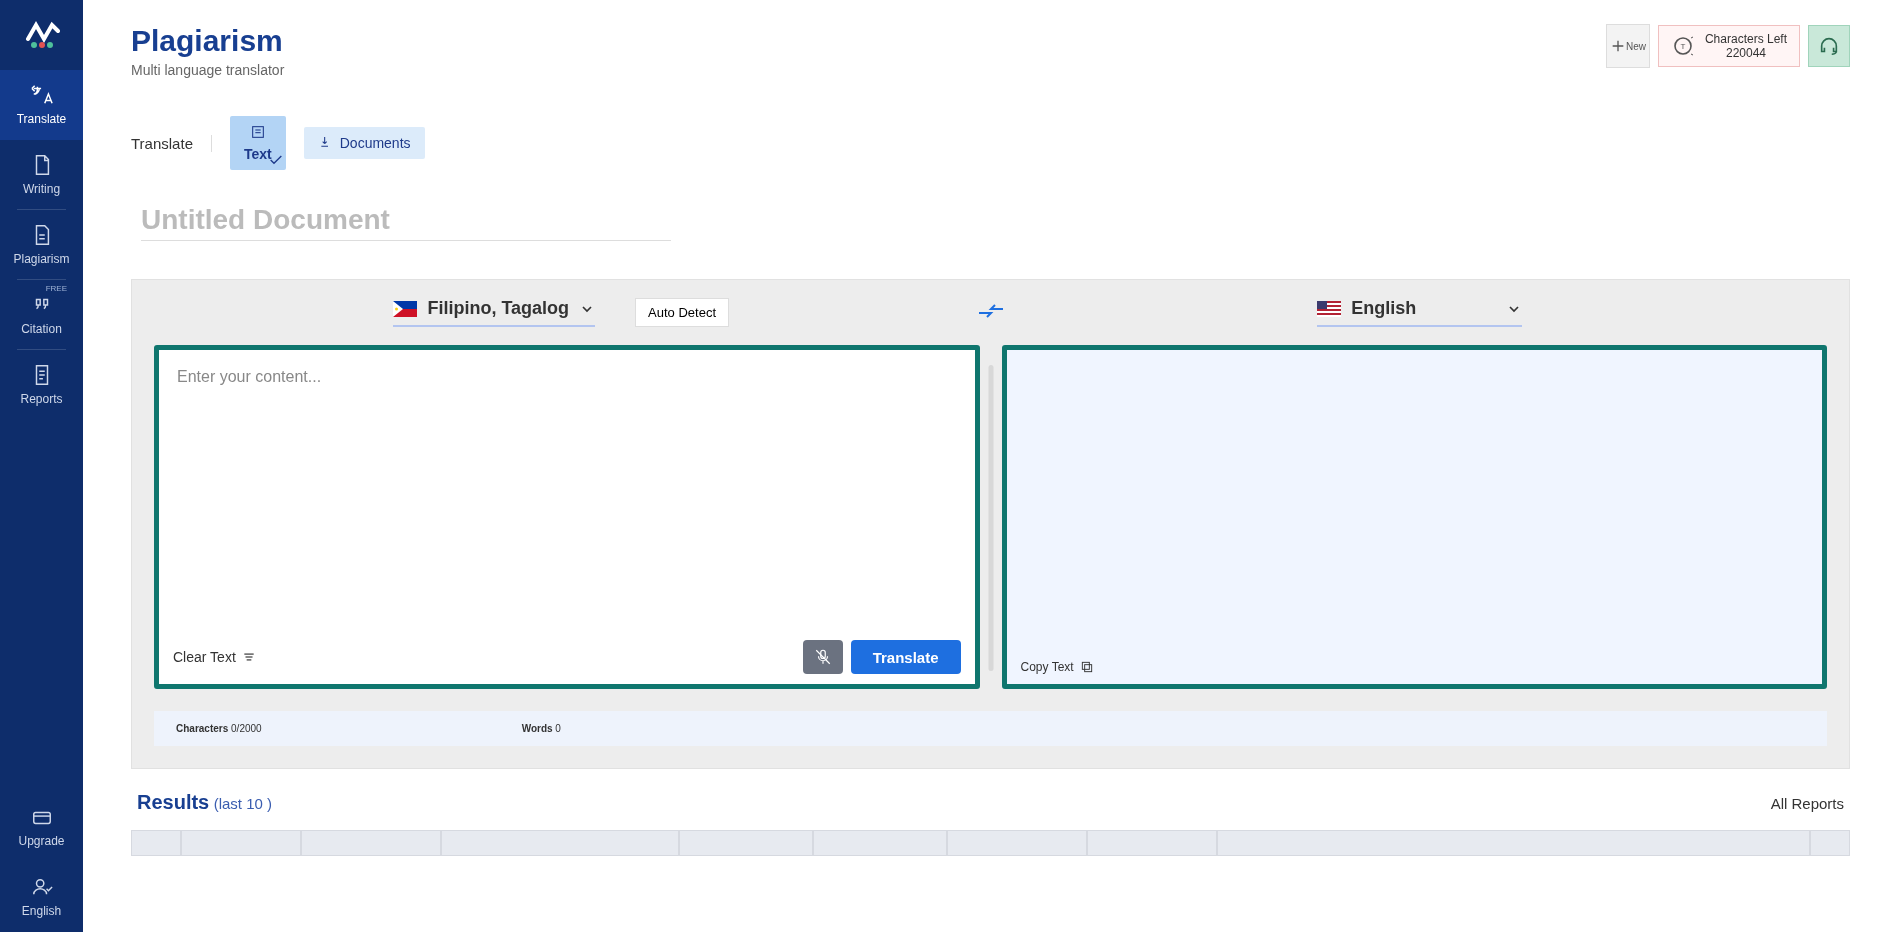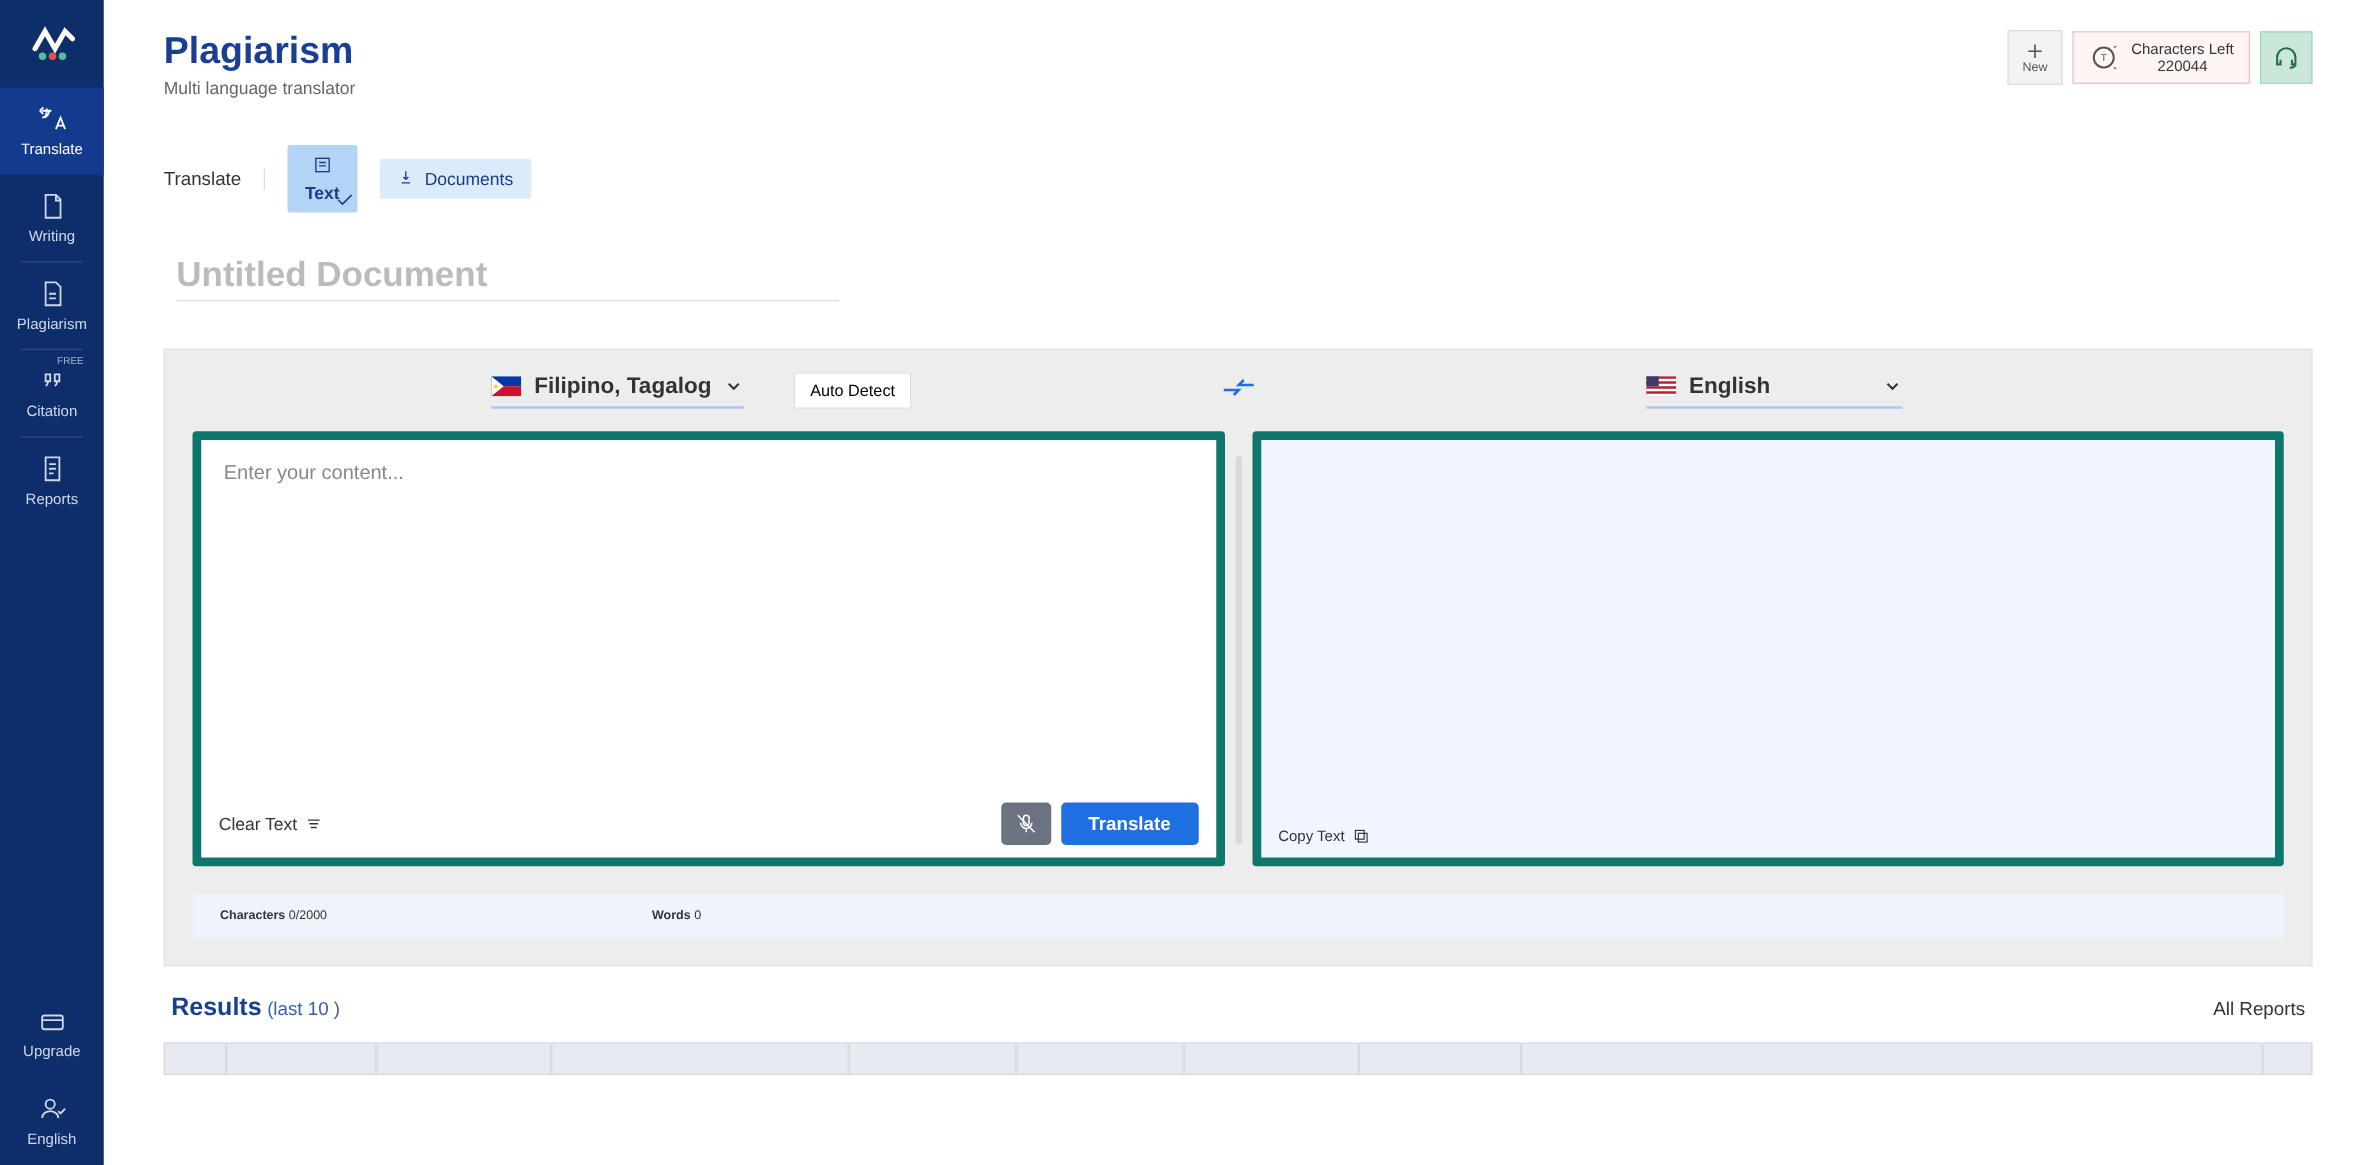--- a/index.html
+++ b/index.html
@@ -16,21 +16,21 @@
 .nav-item .separator { width: 60%; height: 1px; background: rgba(255,255,255,0.15); position: absolute; bottom: 0; }
 .nav-spacer { flex: 1; }
 .nav-item svg { width: 22px; height: 22px; fill: currentColor; }
 
 
 .main { flex: 1; padding: 0 48px 0 48px; overflow-y: auto; }
 .header-row { display: flex; justify-content: space-between; align-items: flex-start; margin-top: 24px; }
 .page-title { font-size: 30px; font-weight: 700; color: #183f91; }
 .page-subtitle { font-size: 14px; color: #666; margin-top: 4px; text-align: center; }
 .header-right { display: flex; gap: 8px; align-items: center; }
-.new-btn { width: 44px; height: 44px; border: 1px solid #ddd; background: #f3f3f3; display: flex; flex-direction: column; align-items: center; justify-content: center; font-size: 10px; color: #555; cursor: pointer; }
+.new-btn { width: 44px; height: 44px; border: 1px solid #ddd; background: #f3f3f3; display: flex; align-items: center; justify-content: center; font-size: 10px; color: #555; cursor: pointer; }
 .chars-left { border: 1px solid #f0c0c0; background: #fff5f5; padding: 6px 12px; display: flex; align-items: center; gap: 10px; font-size: 12px; color: #333; }
 .support-btn { width: 42px; height: 42px; background: #c9e8d9; border: 1px solid #a0d4bb; display: flex; align-items: center; justify-content: center; cursor: pointer; }
 
 
 .tabs-row { display: flex; align-items: center; gap: 18px; margin-top: 38px; }
 .tab-label { font-size: 15px; color: #333; padding-right: 18px; border-right: 1px solid #ddd; }
 .tab-chip { padding: 8px 14px; background: #dcebfa; color: #1e3a8a; font-size: 14px; display: flex; align-items: center; gap: 6px; cursor: pointer; border-radius: 2px; }
 .tab-chip.active { background: #b3d4f5; font-weight: 600; position: relative; flex-direction: column; }
 .tab-chip svg { width: 16px; height: 16px; }
 
@@ -45,21 +45,21 @@
 .lang-left { width: 50%; display: flex; align-items: center; gap: 20px; justify-content: center; position: relative; }
 .lang-right { width: 50%; display: flex; align-items: center; justify-content: center; }
 .swap-area { width: 40px; display: flex; justify-content: center; position: absolute; left: 50%; transform: translateX(-50%); }
 .lang-select { display: flex; align-items: center; gap: 10px; border-bottom: 2px solid #b3c5f0; padding-bottom: 6px; cursor: pointer; }
 .lang-select .flag { width: 24px; height: 16px; }
 .lang-name { font-size: 18px; font-weight: 700; color: #333; }
 .auto-detect { background: #fff; border: 1px solid #ddd; padding: 6px 12px; font-size: 13px; cursor: pointer; margin-left: 20px; }
 .swap-btn { cursor: pointer; }
 
 .text-panels { display: flex; gap: 22px; padding: 0 22px 22px 22px; position: relative; }
-.text-panel { flex: 1; background: #fff; border: 7px solid #0f766e; border-radius: 3px; display: flex; flex-direction: column; }
+.text-panel { flex: 1; background: #fff; border: 5px solid #0f766e; border-radius: 3px; display: flex; flex-direction: column; }
 .text-panel.output { background: #f0f5ff; }
 .text-area { flex: 1; min-height: 280px; border: none; resize: none; padding: 18px; font-size: 16px; font-family: inherit; outline: none; background: transparent; }
 .text-area::placeholder { color: #888; }
 .panel-footer { display: flex; align-items: center; justify-content: space-between; padding: 10px 14px; }
 .clear-text { font-size: 14px; color: #333; display: flex; align-items: center; gap: 6px; cursor: pointer; }
 .footer-actions { display: flex; gap: 8px; }
 .mic-btn { width: 40px; height: 34px; background: #6b7280; border-radius: 4px; display: flex; align-items: center; justify-content: center; cursor: pointer; }
 .translate-btn { padding: 8px 22px; background: #1e6fe0; color: #fff; border: none; border-radius: 4px; font-size: 15px; font-weight: 600; cursor: pointer; }
 .copy-text { font-size: 12px; color: #333; display: flex; align-items: center; gap: 6px; cursor: pointer; }
 

